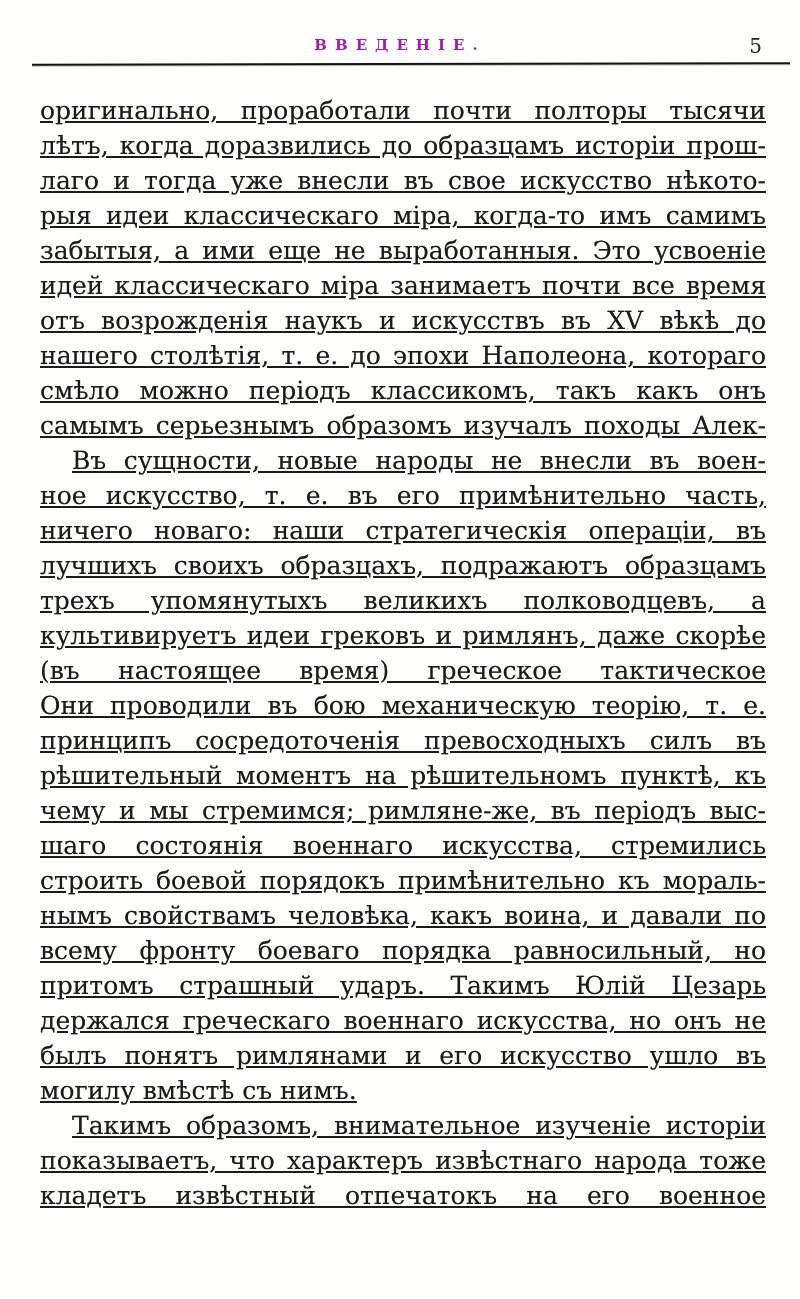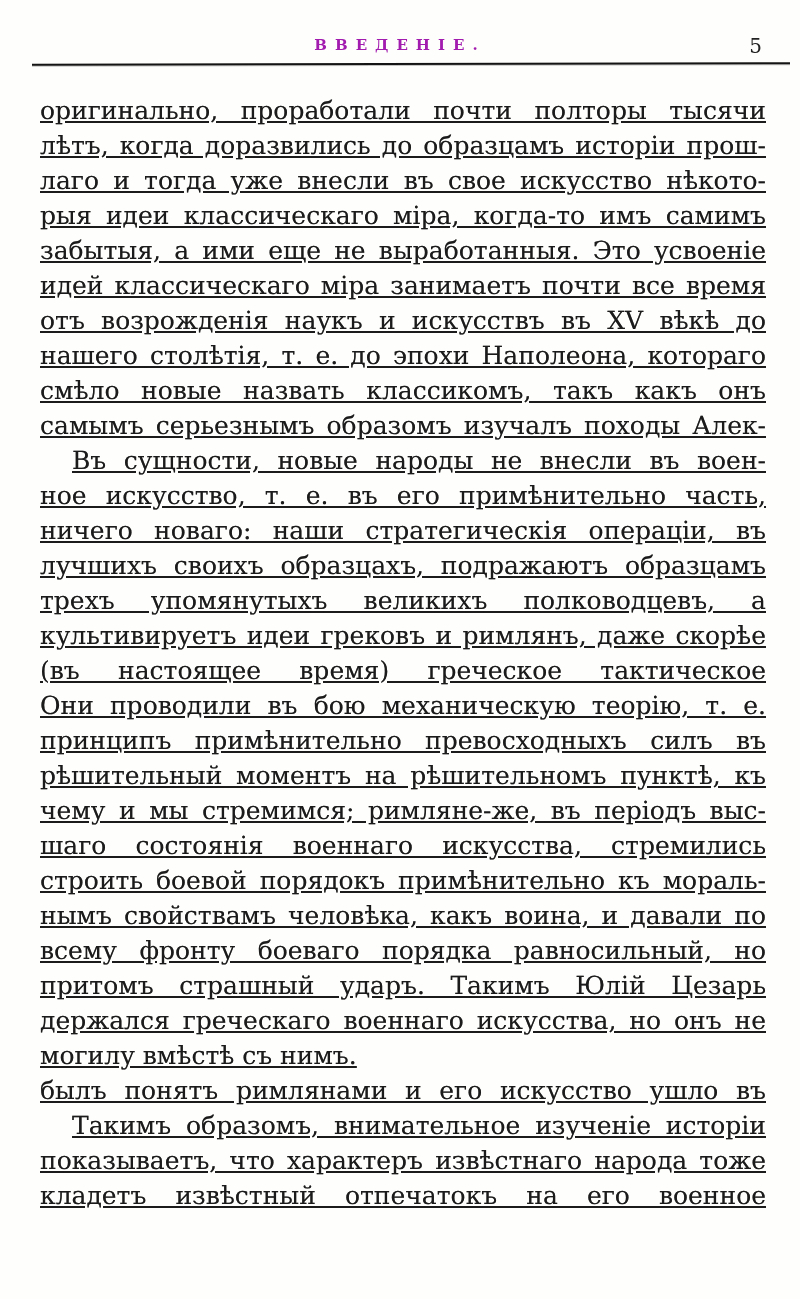--- a/index.html
+++ b/index.html
@@ -84,43 +84,43 @@
   <main class="text-block">
       <div class="paragraph">
         <div class="line">оригинально, проработали почти полторы тысячи</div>
         <div class="line">лѣтъ, когда доразвились до образцамъ исторіи прош-</div>
         <div class="line">лаго и тогда уже внесли въ свое искусство нѣкото-</div>
         <div class="line">рыя идеи классическаго міра, когда-то имъ самимъ</div>
         <div class="line">забытыя, а ими еще не выработанныя. Это усвоеніе</div>
         <div class="line">идей классическаго міра занимаетъ почти все время</div>
         <div class="line">отъ возрожденія наукъ и искусствъ въ XV вѣкѣ до</div>
         <div class="line">нашего столѣтія, т. е. до эпохи Наполеона, котораго</div>
-        <div class="line">смѣло новые назвать классикомъ, такъ какъ онъ</div>
+        <div class="line">смѣло можно періодъ классикомъ, такъ какъ онъ</div>
         <div class="line">самымъ серьезнымъ образомъ изучалъ походы Алек-</div>
       </div>
       <div class="paragraph">
         <div class="line indent">Въ сущности, новые народы не внесли въ воен-</div>
         <div class="line">ное искусство, т. е. въ его примѣнительно часть,</div>
         <div class="line">ничего новаго: наши стратегическія операціи, въ</div>
         <div class="line">лучшихъ своихъ образцахъ, подражаютъ образцамъ</div>
         <div class="line">трехъ упомянутыхъ великихъ полководцевъ, а тактика</div>
         <div class="line">культивируетъ идеи грековъ и римлянъ, даже скорѣе</div>
         <div class="line">(въ настоящее время) греческое тактическое искусство.</div>
         <div class="line">Они проводили въ бою механическую теорію, т. е.</div>
-        <div class="line">принципъ примѣнительно превосходныхъ силъ въ</div>
+        <div class="line">принципъ сосредоточенія превосходныхъ силъ въ</div>
         <div class="line">рѣшительный моментъ на рѣшительномъ пунктѣ, къ</div>
         <div class="line">чему и мы стремимся; римляне-же, въ періодъ выс-</div>
         <div class="line">шаго состоянія военнаго искусства, стремились</div>
         <div class="line">строить боевой порядокъ примѣнительно къ мораль-</div>
         <div class="line">нымъ свойствамъ человѣка, какъ воина, и давали по</div>
         <div class="line">всему фронту боеваго порядка равносильный, но</div>
         <div class="line">притомъ страшный ударъ. Такимъ Юлій Цезарь</div>
         <div class="line">держался греческаго военнаго искусства, но онъ не</div>
+        <div class="line">былъ понятъ римлянами и его искусство ушло въ</div>
         <div class="line last">могилу вмѣстѣ съ нимъ.</div>
-        <div class="line">былъ понятъ римлянами и его искусство ушло въ</div>
       </div>
       <div class="paragraph">
         <div class="line indent">Такимъ образомъ, внимательное изученіе исторіи</div>
         <div class="line">показываетъ, что характеръ извѣстнаго народа тоже</div>
         <div class="line">кладетъ извѣстный отпечатокъ на его военное искусство</div>
       </div>
     </main>
 </div>
 
 </body></html>

